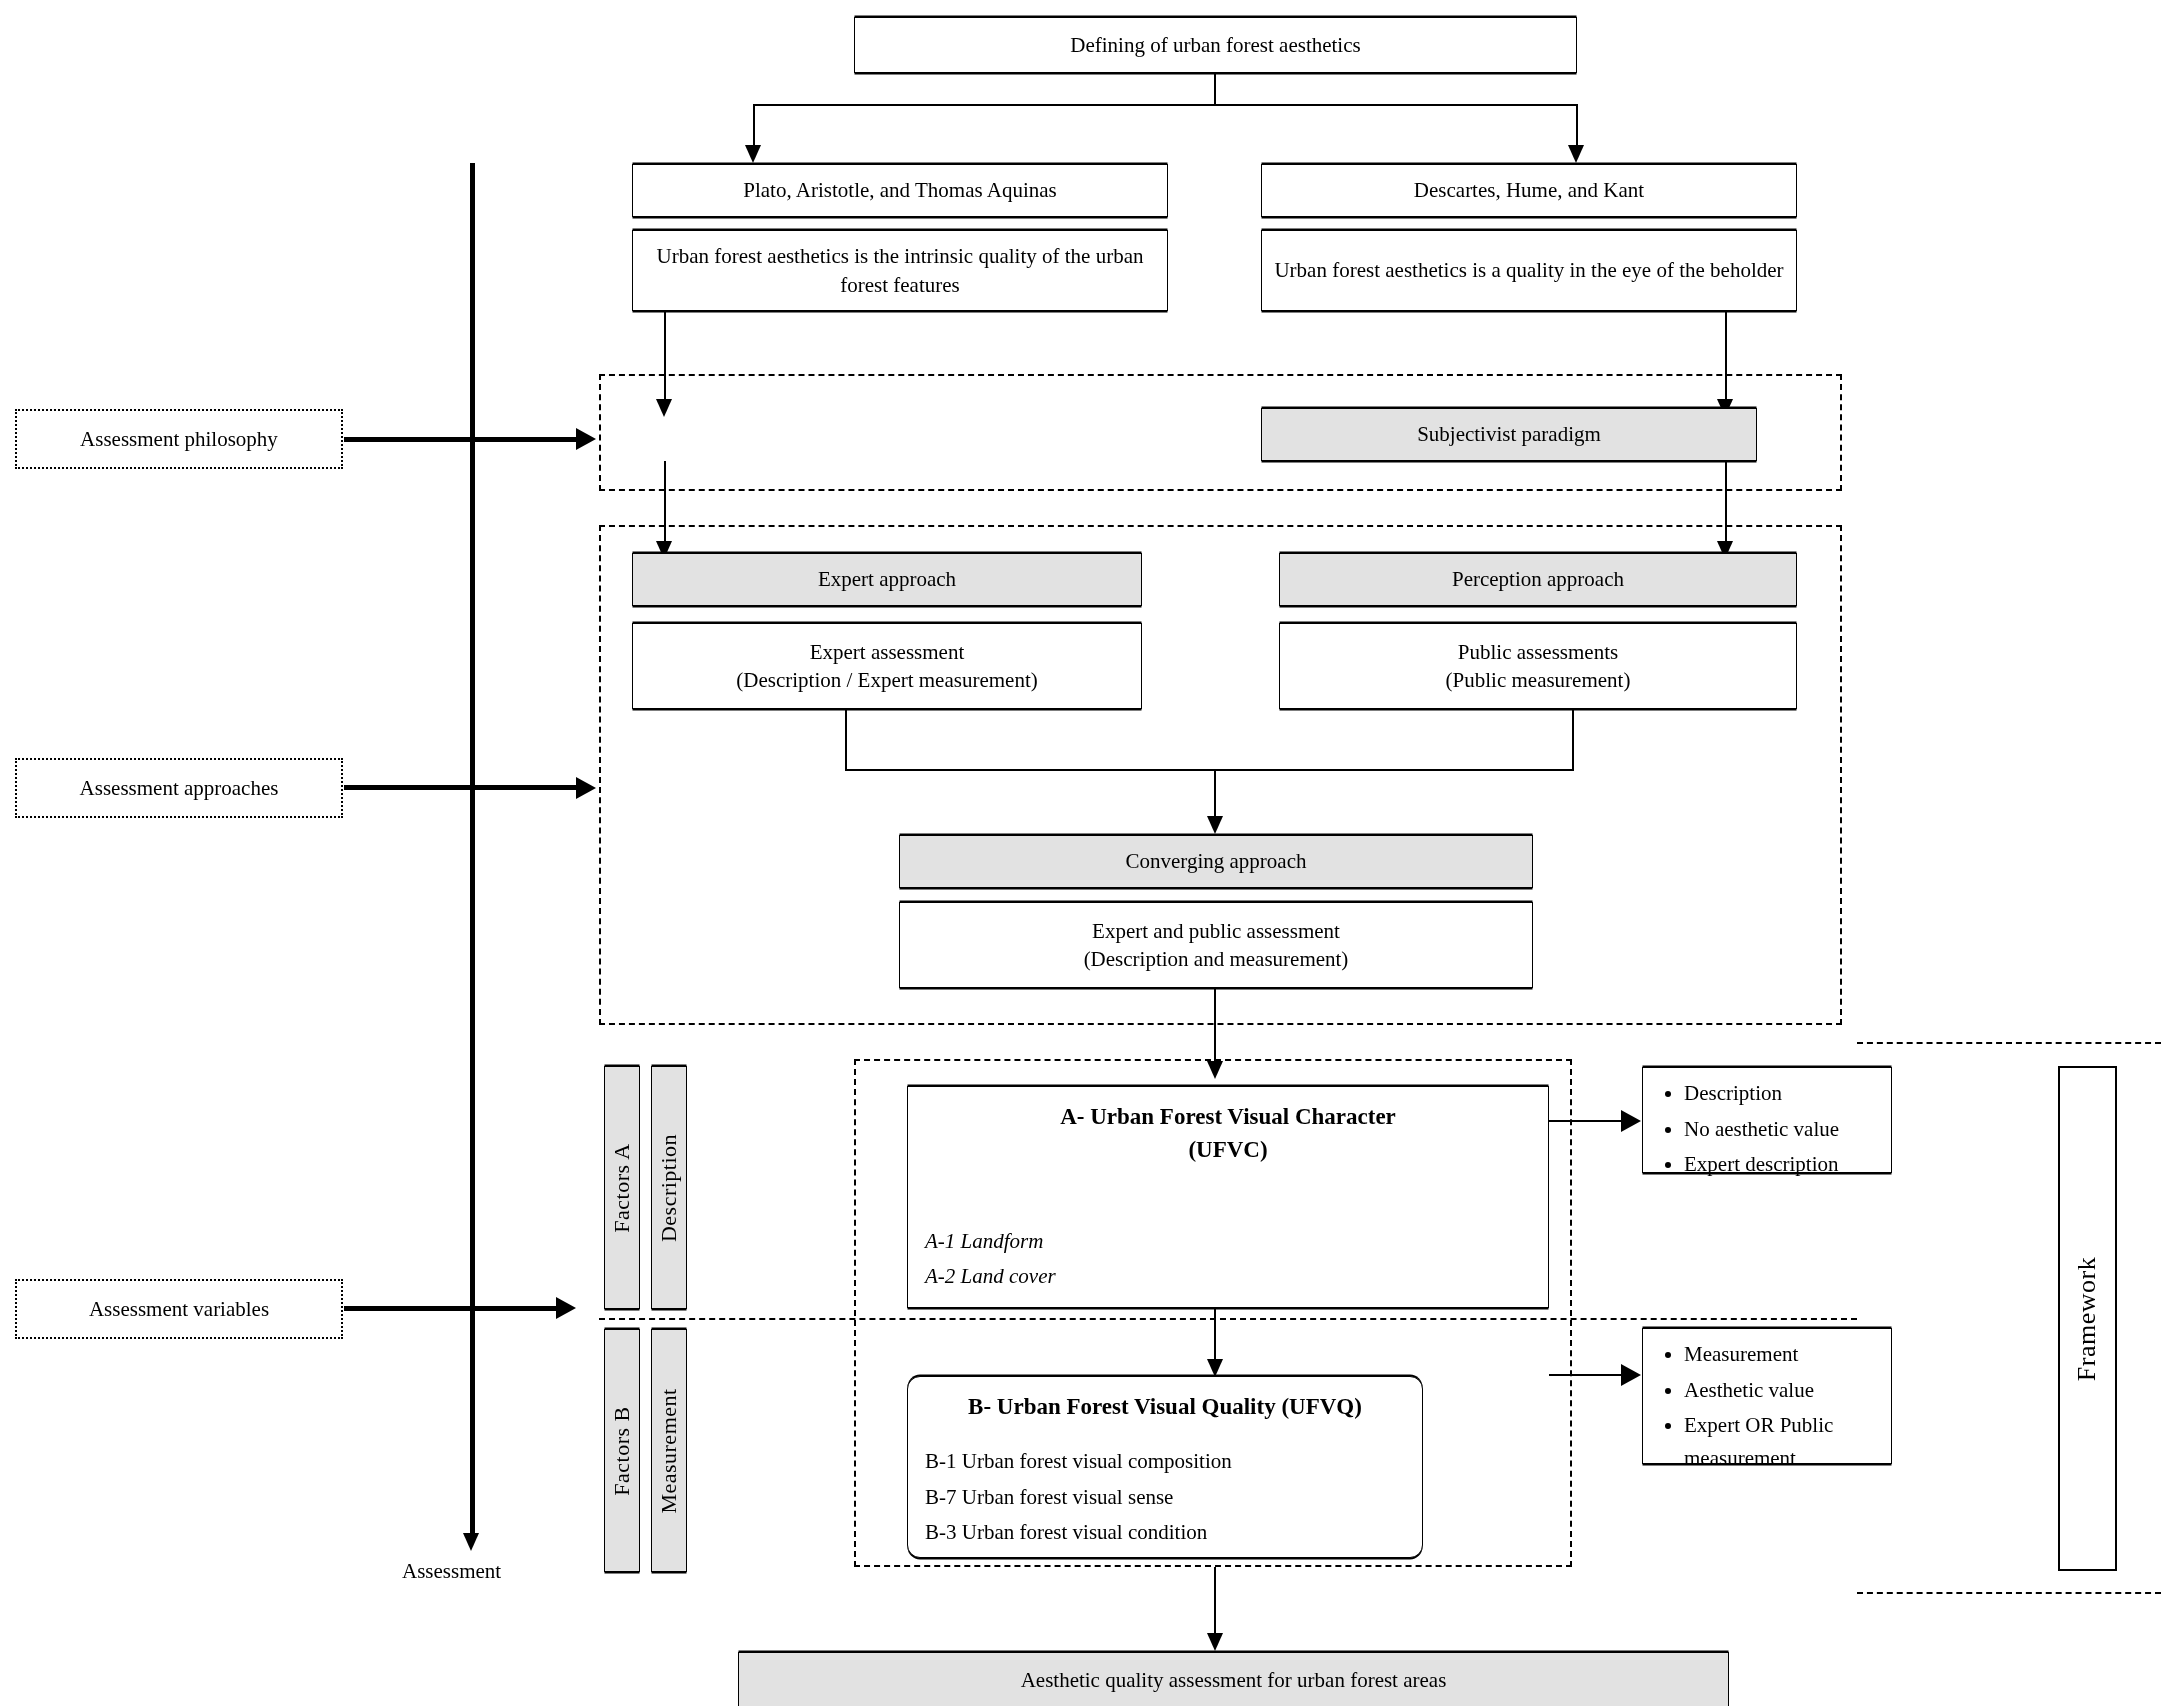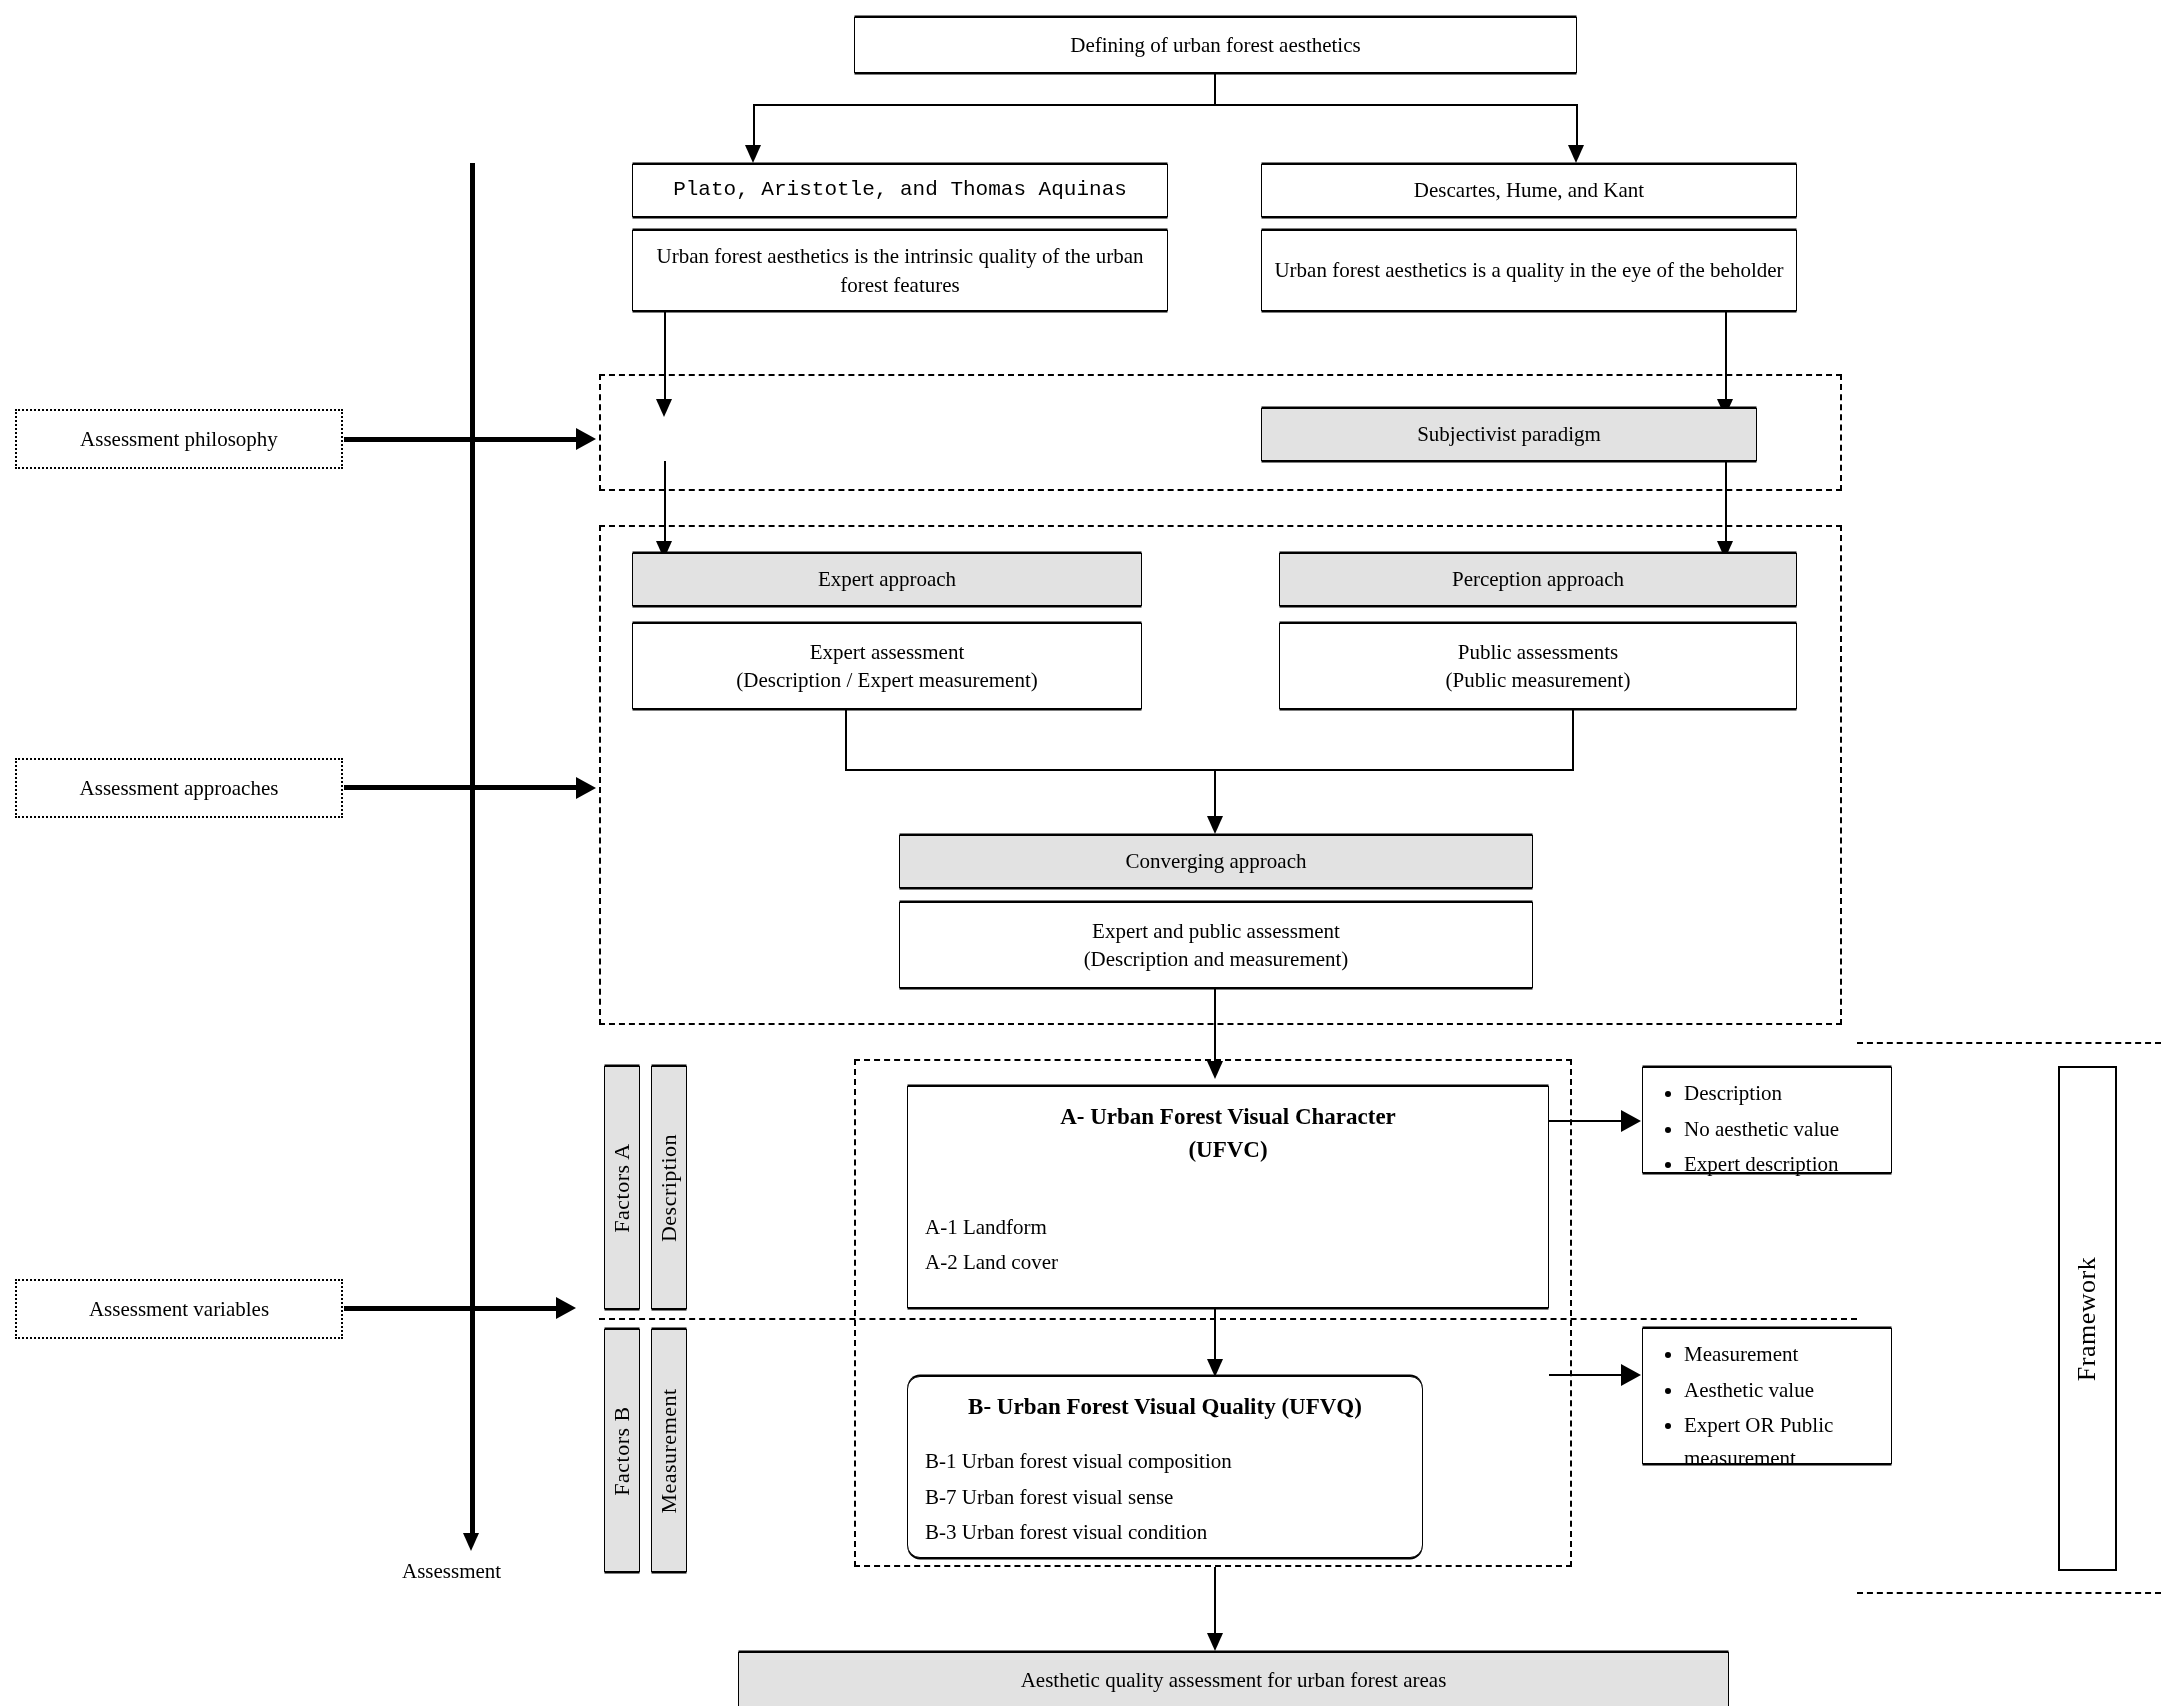--- a/index.html
+++ b/index.html
@@ -126,21 +126,21 @@
     <span>Defining of urban forest aesthetics</span>
   </div>
 
   <div class="vline" style="left:1214px;top:73px;height:32px;"></div>
   <div class="hline" style="left:753px;top:104px;width:824px;"></div>
   <div class="vline" style="left:753px;top:104px;height:41px;"></div>
   <div class="arrow-down" style="left:745px;top:145px;"></div>
   <div class="vline" style="left:1576px;top:104px;height:41px;"></div>
   <div class="arrow-down" style="left:1568px;top:145px;"></div>
 
-  <div class="node" style="left:632px;top:164px;width:536px;height:53px;font-family:Liberation Mono, monospace;">
+  <div class="node" style="left:632px;top:164px;width:536px;height:53px;">
     <span>Plato, Aristotle, and Thomas Aquinas</span>
   </div>
   <div class="node" style="left:1261px;top:164px;width:536px;height:53px;">
     <span>Descartes, Hume, and Kant</span>
   </div>
 
   <div class="node" style="left:632px;top:230px;width:536px;height:81px;">
     <span>Urban forest aesthetics is the intrinsic quality of the urban forest features</span>
   </div>
   <div class="node" style="left:1261px;top:230px;width:536px;height:81px;">
@@ -223,21 +223,21 @@
   </div>
   <div class="vbar" style="left:651px;top:1329px;width:36px;height:243px;">
     <span>Measurement</span>
   </div>
 
   <div class="node left" style="left:907px;top:1086px;width:642px;height:222px;flex-direction:column;justify-content:flex-start;padding:13px 17px;">
     <span style="display:block;width:100%;text-align:center;font-weight:bold;font-size:23px;line-height:1.45;">
       <span>A- Urban Forest Visual Character</span><br>
       <span>(UFVC)</span>
     </span>
-    <span class="sub" style="width:100%;margin-top:46px;">
+    <span class="sub" style="width:100%;margin-top:60px;font-style:italic;">
       <div>A-1 Landform</div>
       <div>A-2 Land cover</div>
     </span>
   </div>
 
   <div class="hline" style="left:1549px;top:1120px;width:76px;"></div>
   <div class="arrow-right" style="left:1621px;top:1110px;"></div>
 
   <div class="bullets" style="left:1642px;top:1067px;width:250px;height:106px;">
     <ul>

